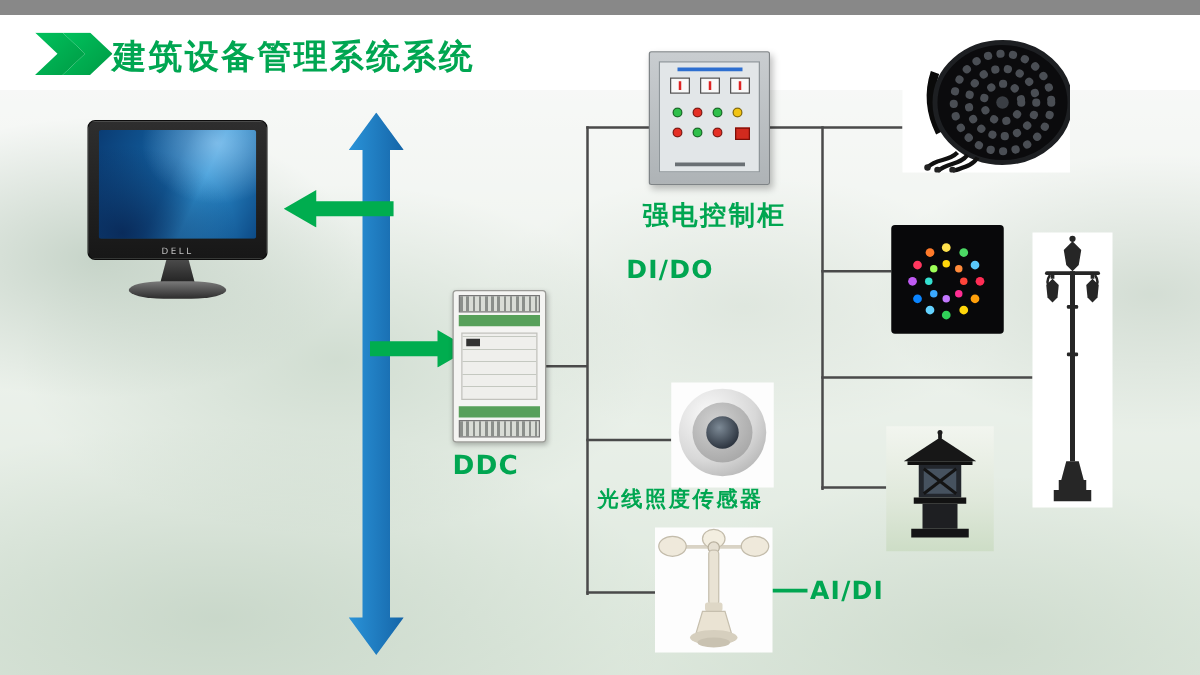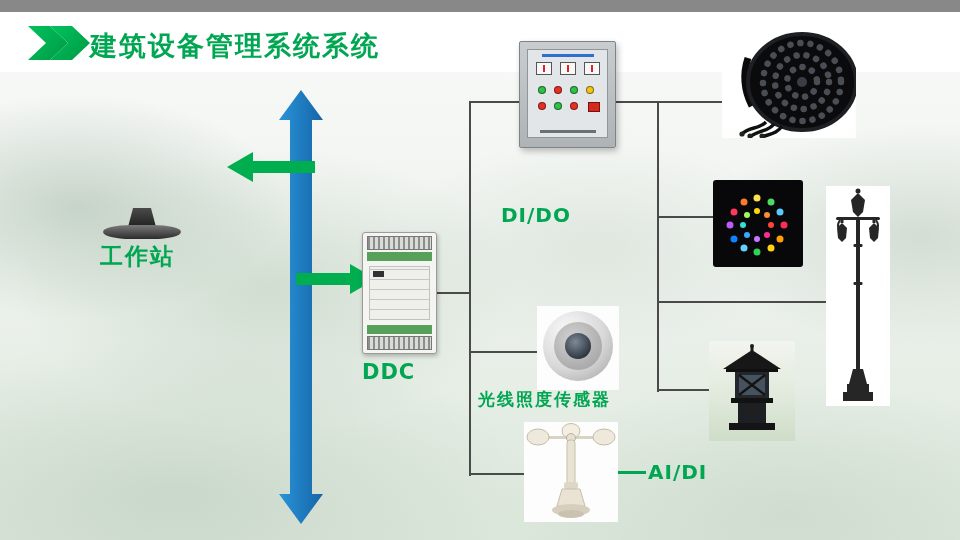--- a/index.html
+++ b/index.html
@@ -132,24 +132,27 @@
   </svg>
 
   <svg class="arrow-abs" style="left:227px;top:140px" width="88" height="30" viewBox="0 0 88 30">
     <polygon points="0,15 26,0 26,9 88,9 88,21 26,21 26,30" fill="#00AD4F"></polygon>
   </svg>
   <svg class="arrow-abs" style="left:296px;top:252px" width="80" height="30" viewBox="0 0 80 30">
     <polygon points="80,15 54,0 54,9 0,9 0,21 54,21 54,30" fill="#00AD4F"></polygon>
   </svg>
 
   <div class="monitor">
+    <div class="mon-frame">
+      <div class="mon-screen"></div>
+      <div class="mon-brand">DELL</div>
+    </div>
     <div class="mon-neck"></div>
     <div class="mon-base"></div>
   </div>
-  <div class="lbl" style="left:100px;top:229px;font-size:23px">工作站</div>
 
   <div class="ddc">
     <div class="ddc-terms-top"></div>
     <div class="ddc-green-a"></div>
     <div class="ddc-mid"></div>
     <div class="ddc-led"></div>
     <div class="ddc-green-b"></div>
     <div class="ddc-terms-bot"></div>
   </div>
   <div class="lbl" style="left:362px;top:348px;font-size:21px;letter-spacing:1px">DDC</div>
@@ -170,20 +173,21 @@
       <div class="cbtn" style="left:26px;top:36px;background:#e53026"></div>
       <div class="cbtn" style="left:42px;top:36px;background:#2fbf4a"></div>
       <div class="cbtn" style="left:58px;top:36px;background:#f2c414"></div>
       <div class="cbtn" style="left:10px;top:52px;background:#e53026"></div>
       <div class="cbtn" style="left:26px;top:52px;background:#2fbf4a"></div>
       <div class="cbtn" style="left:42px;top:52px;background:#e53026"></div>
       <div class="estop"></div>
       <div class="cab-strip"></div>
     </div>
   </div>
+  <div class="lbl" style="left:514px;top:146px;font-size:21px">强电控制柜</div>
   <div class="lbl" style="left:501px;top:191px;font-size:20px;letter-spacing:1px">DI/DO</div>
 
   <div class="lightsensor">
     <div class="dome"></div>
     <div class="dome-ring"></div>
     <div class="dome-lens"></div>
   </div>
   <div class="lbl" style="left:478px;top:376px;font-size:17px">光线照度传感器</div>
 
   <div class="windsensor">

